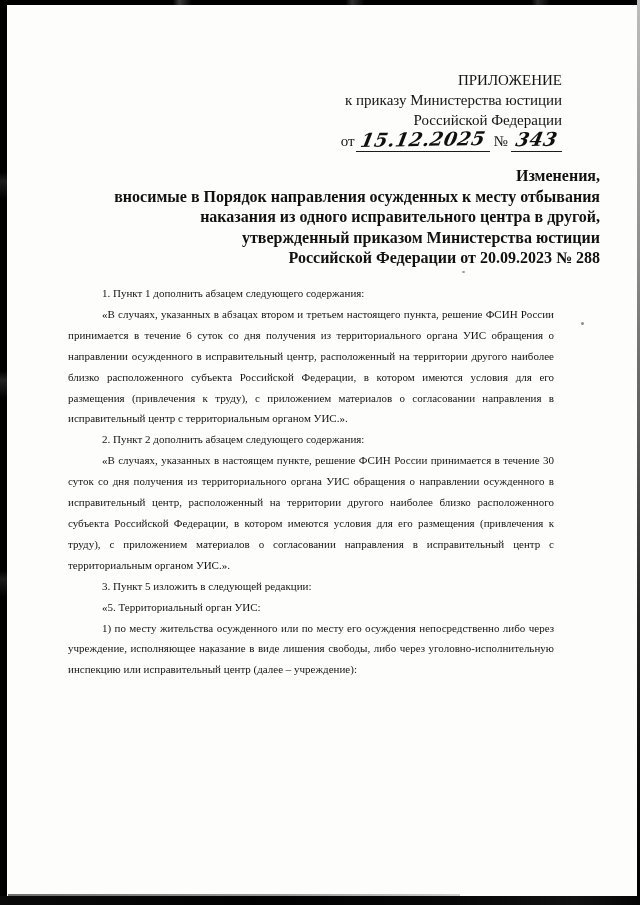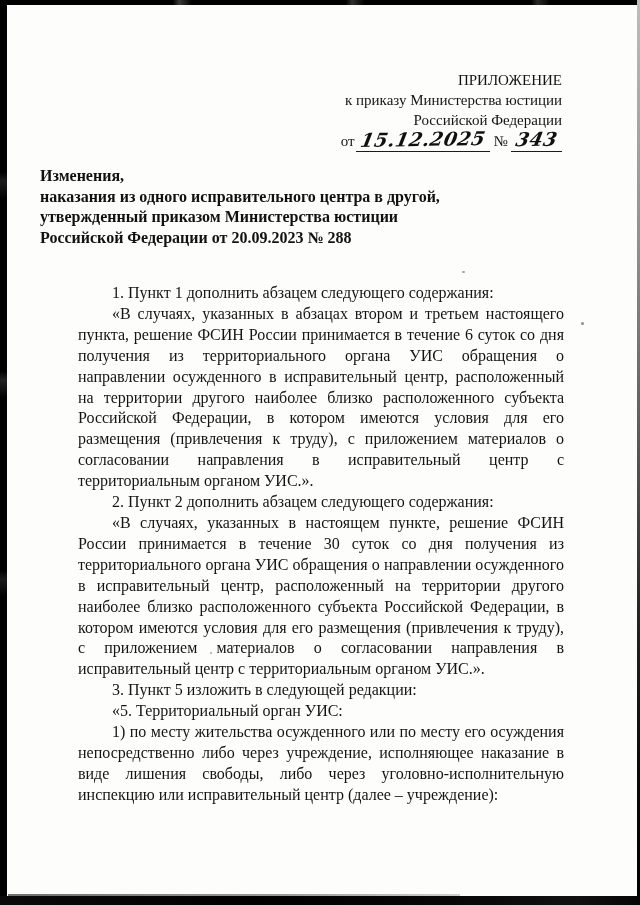--- a/index.html
+++ b/index.html
@@ -76,29 +76,29 @@
     line-height: 15px;
     letter-spacing: 0.5px;
     transform: skewX(-12deg) rotate(-1deg);
     color: #101010;
   }
   .num-sign { margin-left: 4px; }
 
   
   .title-block {
     position: absolute; top: 166px; left: 40px; width: 560px;
-    text-align: left; font-weight: bold;
+    text-align: right; font-weight: bold;
     font-size: 16px; line-height: 20.5px;
     color: #111;
   }
 
   
   .body-block {
-    position: absolute; top: 283px; left: 78px; width: 486px;
-    font-size: 16px; line-height: 20.9px;
+    position: absolute; top: 283px; left: 68px; width: 486px;
+    font-size: 11px; line-height: 20.9px;
     text-align: justify; text-justify: inter-word;
     color: #141414;
   }
   .body-block p { margin: 0; text-indent: 34px; }
 </style>
 </head>
 <body>
 
 <div class="page">
 
@@ -116,20 +116,21 @@
     <div>ПРИЛОЖЕНИЕ</div>
     <div>к приказу Министерства юстиции</div>
     <div>Российской Федерации</div>
     <div class="date-line">
       <span>от</span><span class="uline"><span class="hw">15.12.2025</span></span><span class="num-sign">№</span><span class="uline uline-num"><span class="hw">343</span></span>
     </div>
   </div>
 
   <div class="title-block">
     <div>Изменения,</div>
+    <div>вносимые в Порядок направления осужденных к месту отбывания</div>
     <div>наказания из одного исправительного центра в другой,</div>
     <div>утвержденный приказом Министерства юстиции</div>
     <div>Российской Федерации от 20.09.2023 № 288</div>
   </div>
 
   <div class="body-block">
     <p>1. Пункт 1 дополнить абзацем следующего содержания:</p>
     <p>«В случаях, указанных в абзацах втором и третьем настоящего пункта, решение ФСИН России принимается в течение 6 суток со дня получения из территориального органа УИС обращения о направлении осужденного в исправительный центр, расположенный на территории другого наиболее близко расположенного субъекта Российской Федерации, в котором имеются условия для его размещения (привлечения к труду), с приложением материалов о согласовании направления в исправительный центр с территориальным органом УИС.».</p>
     <p>2. Пункт 2 дополнить абзацем следующего содержания:</p>
     <p>«В случаях, указанных в настоящем пункте, решение ФСИН России принимается в течение 30 суток со дня получения из территориального органа УИС обращения о направлении осужденного в исправительный центр, расположенный на территории другого наиболее близко расположенного субъекта Российской Федерации, в котором имеются условия для его размещения (привлечения к труду), с приложением материалов о согласовании направления в исправительный центр с территориальным органом УИС.».</p>

